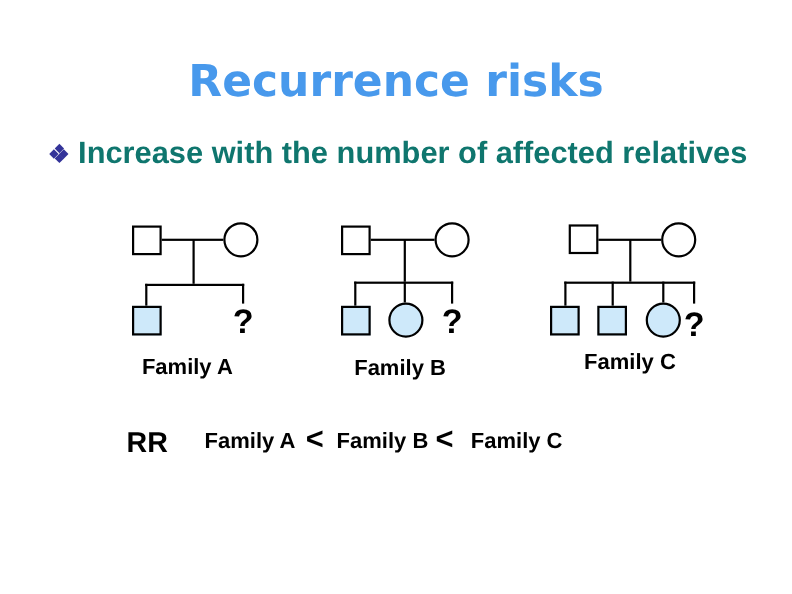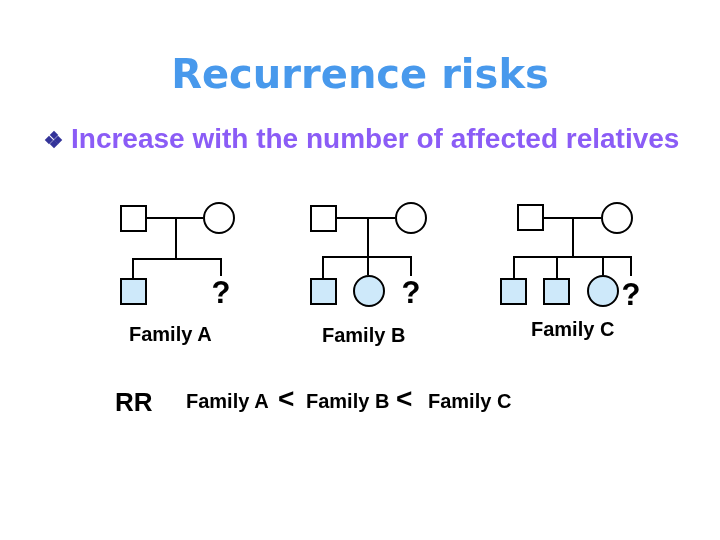--- a/index.html
+++ b/index.html
@@ -13,21 +13,21 @@
     font-family:"DejaVu Sans", sans-serif;font-weight:bold;font-size:40px;line-height:50px;
     color:#4899ec;letter-spacing:0px;
   }
   .bullet-line{position:absolute;top:123px;left:46px;height:32px;display:flex;align-items:center;}
   .bullet-icon{position:relative;width:15px;height:15px;flex:0 0 15px;margin-right:10px;margin-top:1px;}
   .bullet-icon .d{position:absolute;width:6px;height:6px;background:#333399;transform:rotate(45deg);}
   .bullet-icon .d1{left:4.5px;top:0;}
   .bullet-icon .d2{left:0;top:4.5px;}
   .bullet-icon .d3{left:9px;top:4.5px;}
   .bullet-icon .d4{left:4.5px;top:9px;}
-  .bullet-text{font-size:28px;font-weight:bold;color:#8b5cf6;white-space:nowrap;line-height:32px;}
+  .bullet-text{font-size:28px;font-weight:bold;color:#0f766e;white-space:nowrap;line-height:32px;}
 
   .sq{position:absolute;width:27px;height:27px;box-sizing:border-box;border:2px solid #000;background:#fff;}
   .circ{position:absolute;width:32px;height:32px;box-sizing:border-box;border:2px solid #000;border-radius:50%;background:#fff;}
   .affected{background:#cee9fa;}
   .hline{position:absolute;height:2px;background:#000;}
   .vline{position:absolute;width:2px;background:#000;}
   .qmark{position:absolute;width:28px;text-align:center;font-weight:bold;font-size:31px;line-height:32px;color:#000;}
   .fam-label{position:absolute;font-weight:bold;font-size:20px;line-height:20px;color:#000;white-space:nowrap;}
 
   .rr{position:absolute;left:115px;top:389px;font-weight:bold;font-size:26px;line-height:26px;color:#000;}

